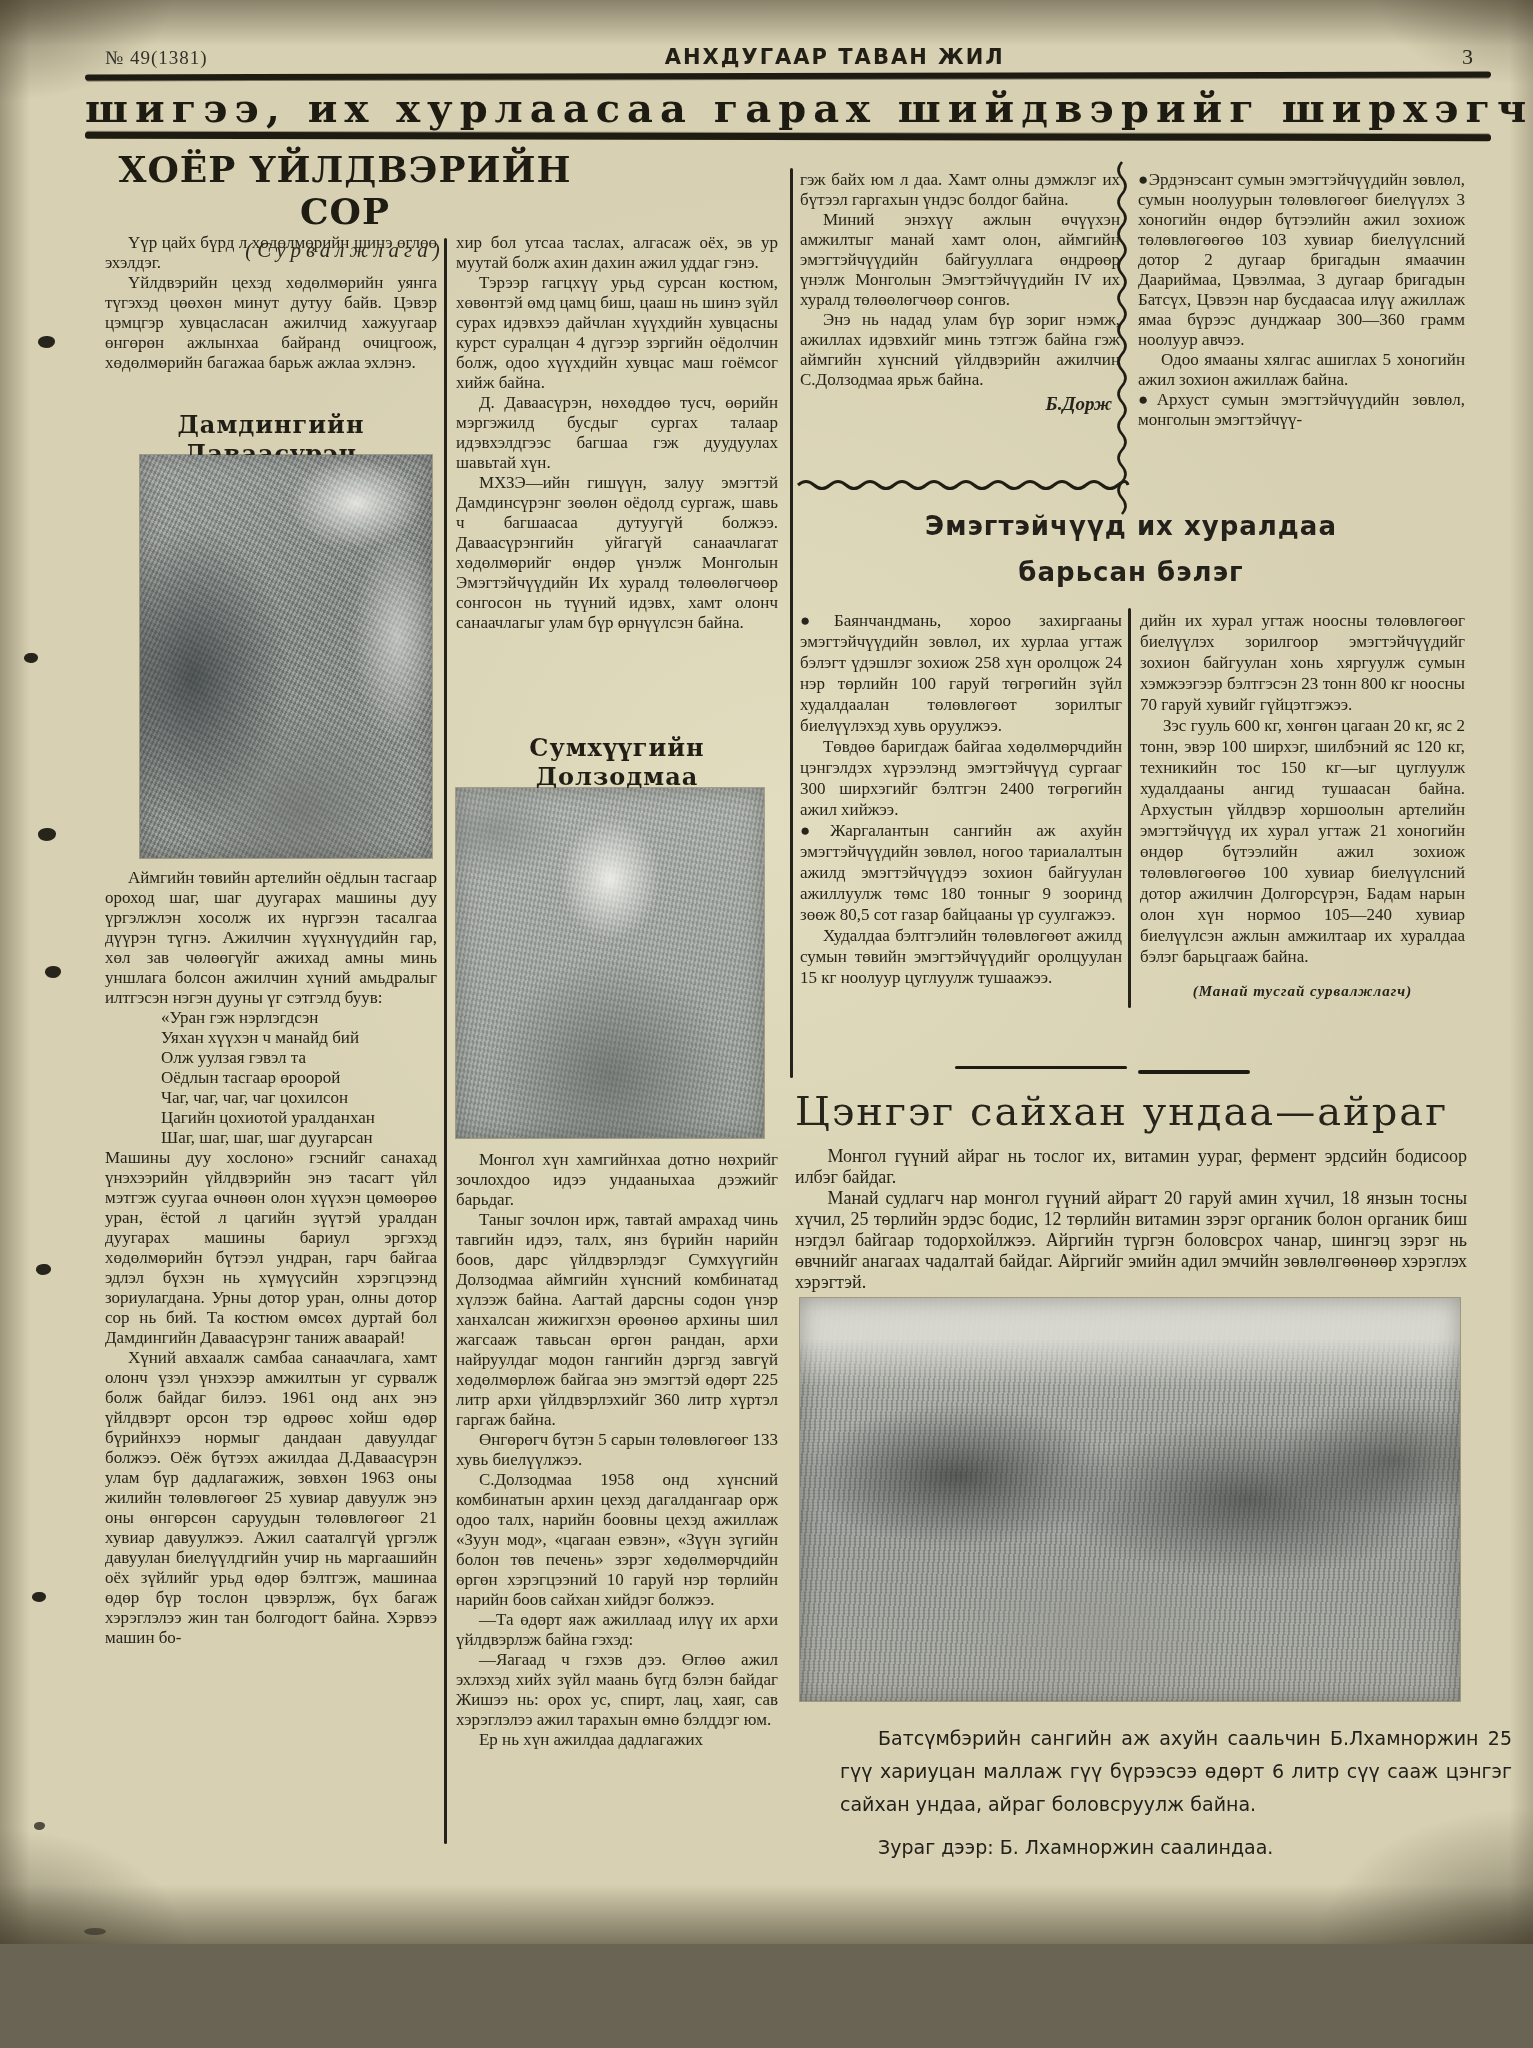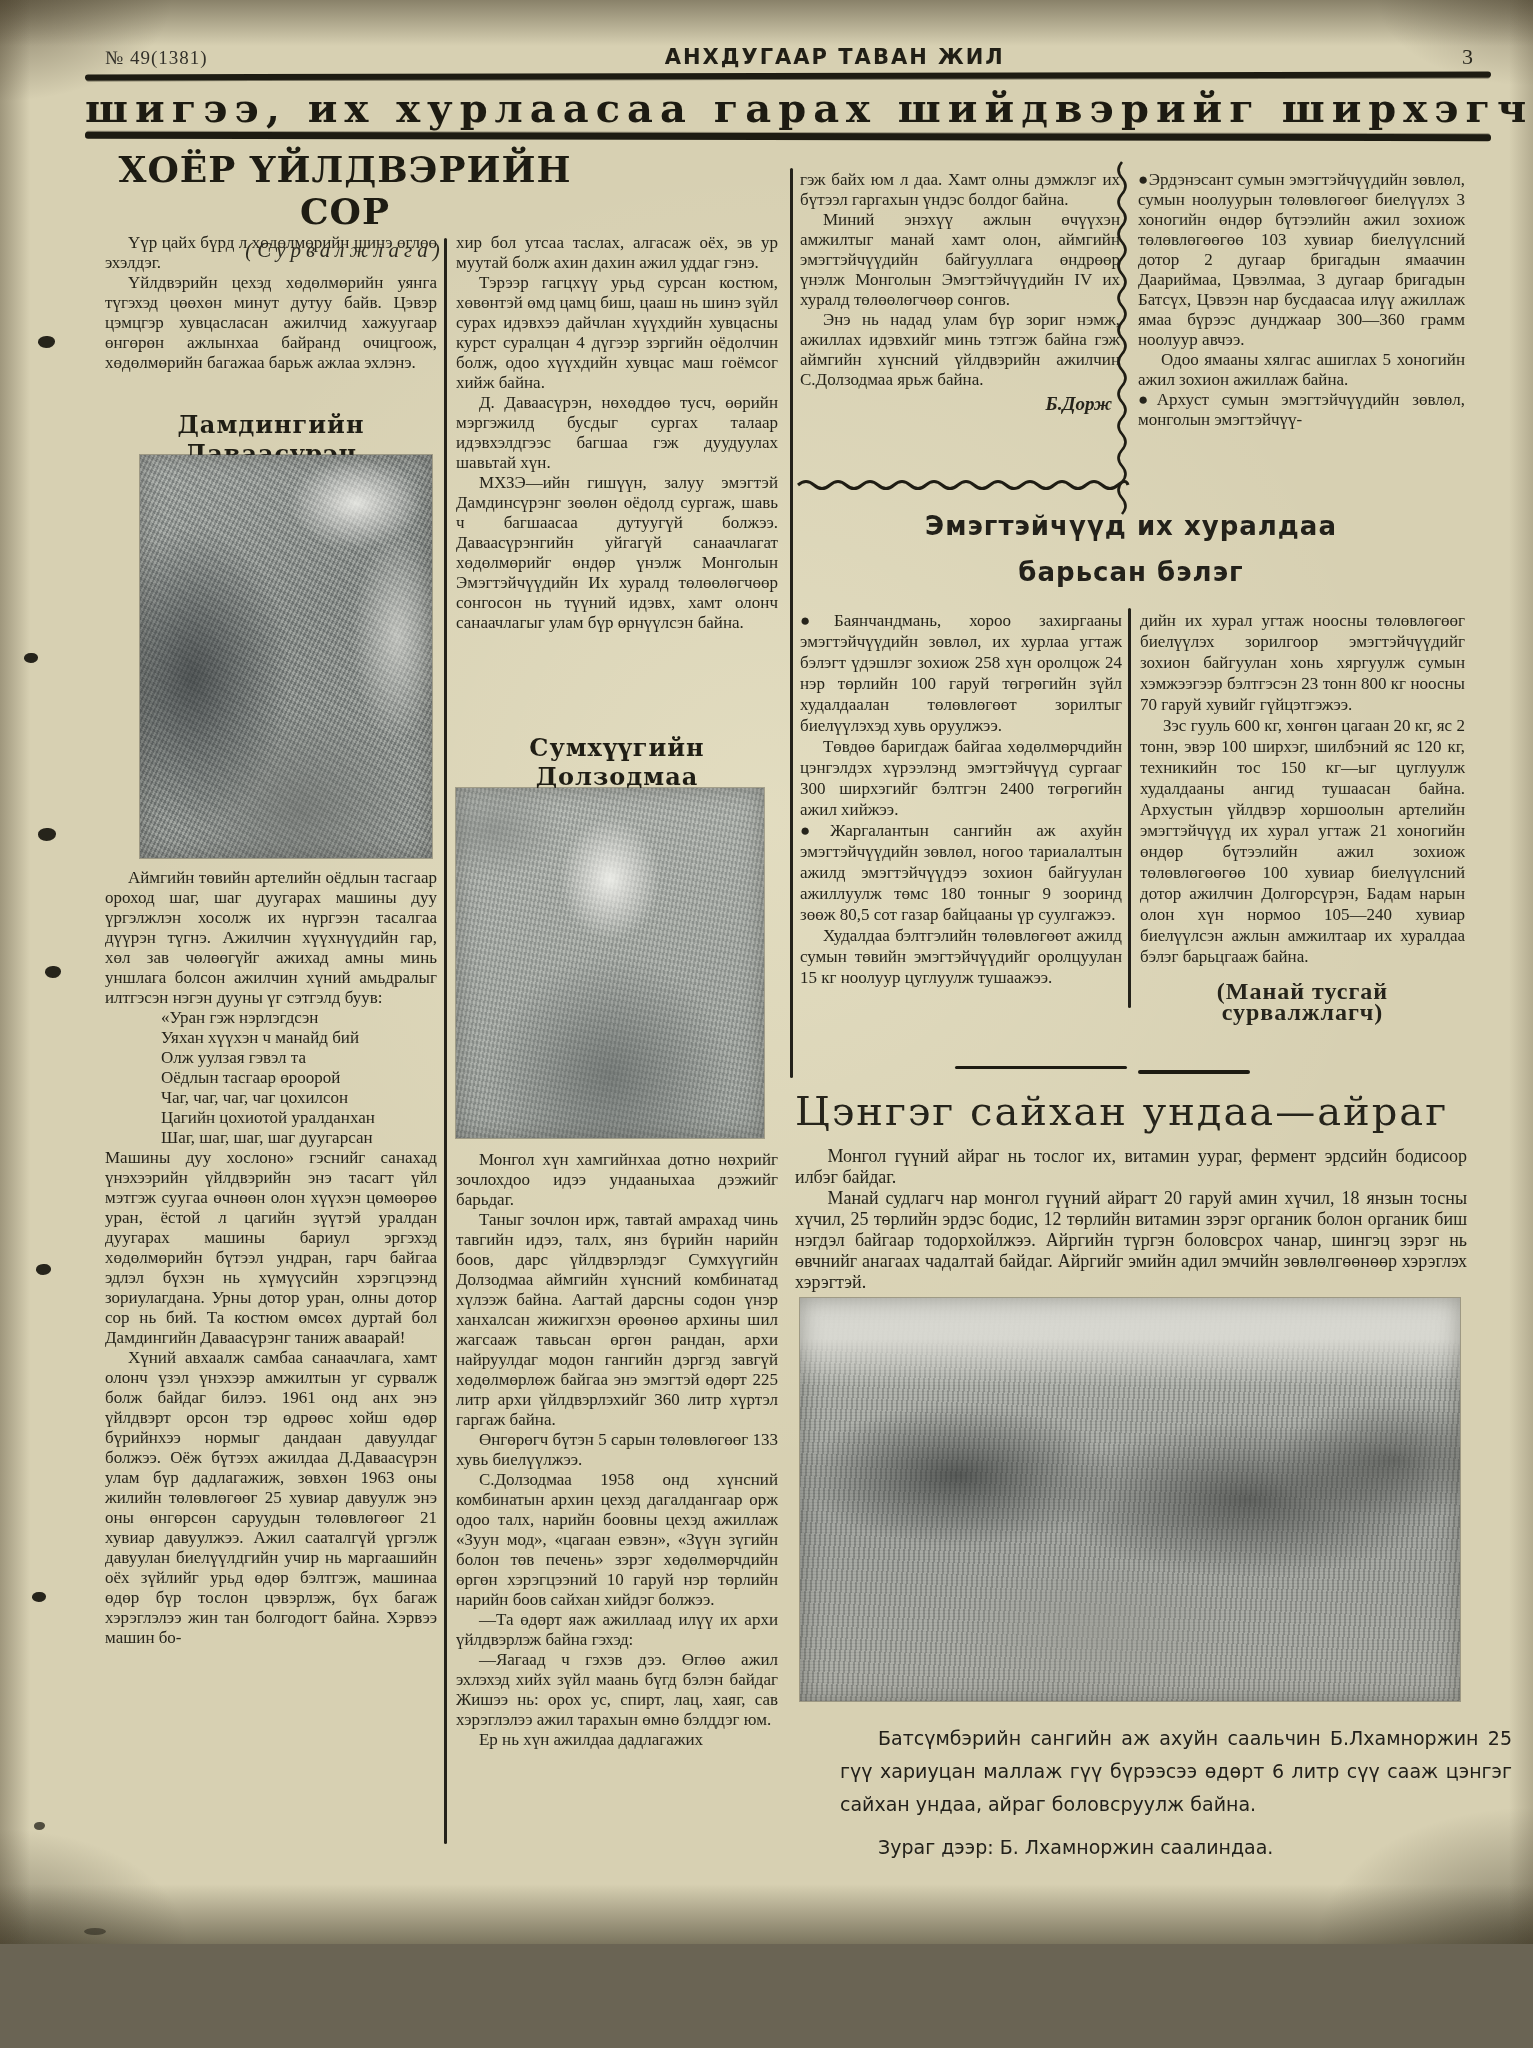--- a/index.html
+++ b/index.html
@@ -39,21 +39,21 @@
   .col p{margin:0;text-indent:1.35em;}
   .cont p:first-child{text-indent:0;}
   .verse p{text-indent:0;text-align:left;padding-left:56px;}
   .subhead{font-family:"DejaVu Serif",serif;font-weight:700;font-size:24px;text-align:center;letter-spacing:1px;color:#201e15;}
   .byline{text-align:right;font-weight:700;font-style:italic;font-size:19px;margin-top:4px;padding-right:8px;}
   
   .a2-head{left:795px;top:503px;width:672px;text-align:center;font-family:"DejaVu Sans","Liberation Sans",sans-serif;
     font-weight:700;font-size:26px;color:#23211a;line-height:46px;letter-spacing:1px;}
   .a2col{font-size:17px;line-height:21px;text-align:justify;}
   .a2col p{margin:0;text-indent:1.35em;}
-  .credit{font-weight:700;font-size:24px;text-align:center;margin-top:14px;letter-spacing:1px;}
+  .credit{font-style:italic;font-weight:700;font-size:15px;text-align:center;margin-top:14px;letter-spacing:1px;}
   
   .a3-title{left:795px;top:1088px;width:672px;font-family:"DejaVu Serif",serif;
     font-size:40px;letter-spacing:2px;color:#26241b;}
   .a3-body{left:795px;top:1146px;width:672px;font-size:18px;line-height:21px;text-align:justify;}
   .a3-body p{margin:0;text-indent:1.8em;}
   .caption{left:840px;top:1722px;width:672px;font-family:"DejaVu Sans","Liberation Sans",sans-serif;
     font-size:19px;line-height:33px;text-align:justify;color:#22201a;}
   .caption p{margin:0;text-indent:2em;}
   .caption .credit-line{margin-top:10px;text-align:left;}
   

